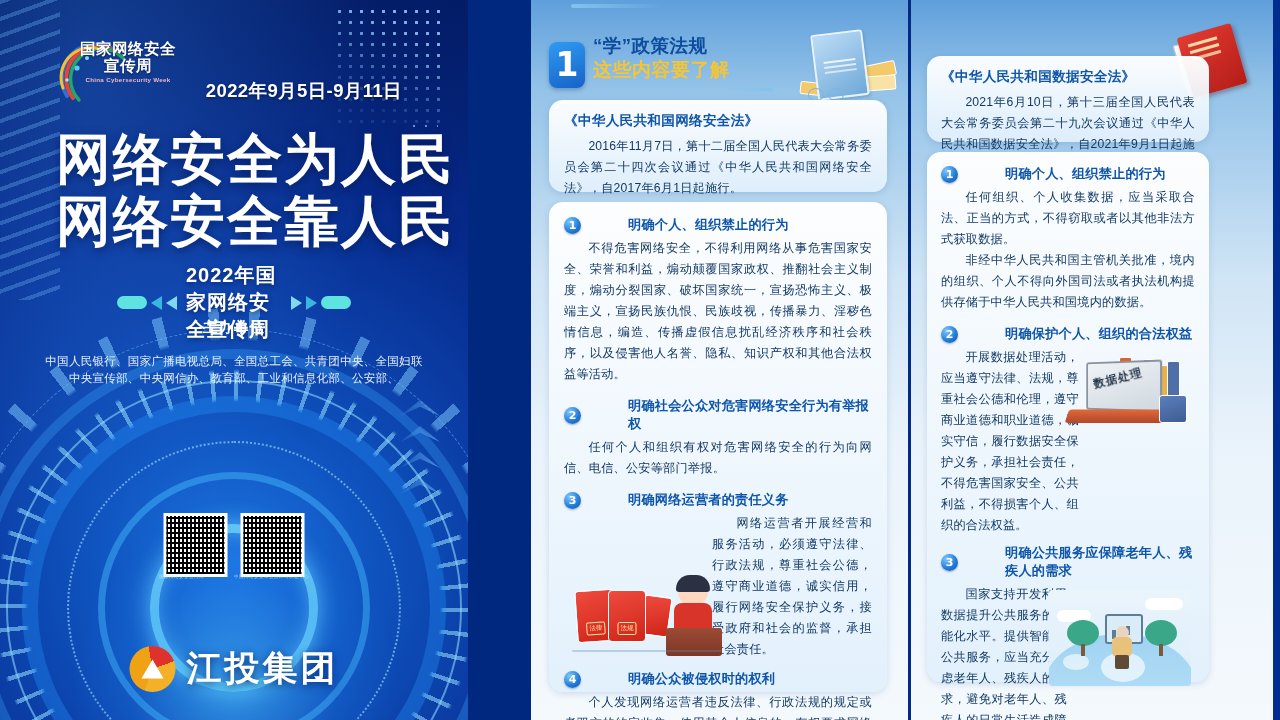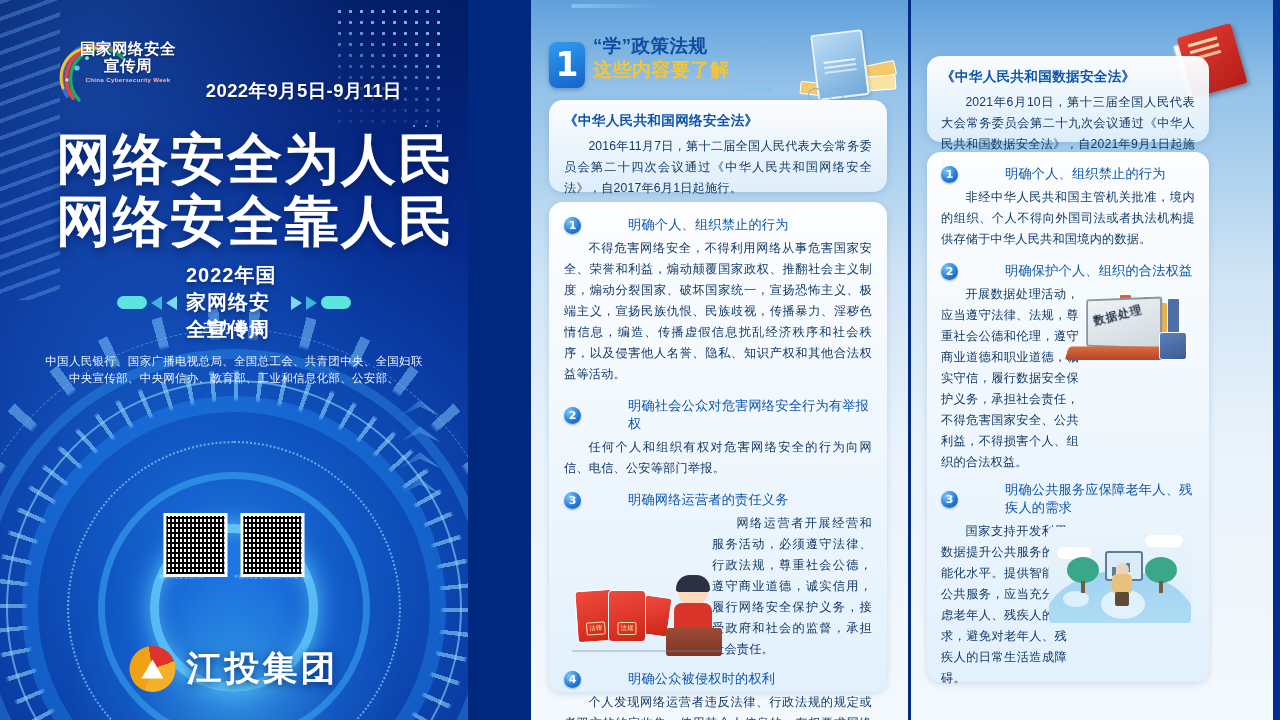--- a/index.html
+++ b/index.html
@@ -178,21 +178,21 @@
   .bodyTxt{font-size:12.2px;line-height:21px;color:#123a66;text-align:justify;letter-spacing:.2px;}
   .indent{text-indent:2em;}
 
   .item{position:relative;}
   .itemHead{display:flex;align-items:center;gap:7px;margin-bottom:4px;}
   .dot{width:17px;height:17px;border-radius:50%;flex:0 0 17px;
      background:radial-gradient(circle at 32% 28%,#7cc6fb,#1f78d6 60%,#1457a8);
      color:#fff;font-size:11px;font-weight:700;text-align:center;line-height:17px;
      box-shadow:0 1px 2px rgba(20,60,120,.4);
      font-family:"DejaVu Sans","Liberation Sans",sans-serif;}
-  .itemTitle{font-size:13.2px;font-weight:400;color:#0f56ab;letter-spacing:.2px;padding-left:40px;}
+  .itemTitle{font-size:13.2px;font-weight:700;color:#0f56ab;letter-spacing:.2px;padding-left:40px;}
 
   
   .chars{position:absolute;left:8px;bottom:4px;width:150px;height:96px;}
   .rbook{position:absolute;bottom:14px;width:36px;height:50px;border-radius:4px;
      background:linear-gradient(160deg,#ef4b3f,#cf2418);border:1.5px solid #fff;}
   .rbook span{position:absolute;left:50%;bottom:6px;transform:translateX(-50%);
      color:#ffe2a0;font-size:6.5px;border:1px solid #ffe2a0;padding:1px 2px;border-radius:2px;white-space:nowrap;}
   .rb1{left:4px;transform:rotate(-4deg);}
   .rb2{left:36px;}
   .rb3{left:70px;bottom:20px;width:26px;height:38px;transform:rotate(8deg);}
@@ -428,20 +428,21 @@
       <div class="bodyTxt indent" style="margin-top:6px;">2021年6月10日，第十三届全国人民代表大会常务委员会第二十九次会议通过《中华人民共和国数据安全法》，自2021年9月1日起施行。</div>
     </div>
 
     <div class="card" style="left:16px;top:152px;width:282px;height:530px;padding:13px 14px;box-sizing:border-box;">
 
       <div class="item">
         <div class="itemHead">
           <span class="dot">1</span>
           <span class="itemTitle">明确个人、组织禁止的行为</span>
         </div>
+        <div class="bodyTxt indent">任何组织、个人收集数据，应当采取合法、正当的方式，不得窃取或者以其他非法方式获取数据。</div>
         <div class="bodyTxt indent">非经中华人民共和国主管机关批准，境内的组织、个人不得向外国司法或者执法机构提供存储于中华人民共和国境内的数据。</div>
       </div>
 
       <div class="item" style="margin-top:12px;">
         <div class="itemHead">
           <span class="dot">2</span>
           <span class="itemTitle">明确保护个人、组织的合法权益</span>
         </div>
         <div style="position:relative;min-height:140px;">
           <div class="bodyTxt indent" style="width:138px;">开展数据处理活动，应当遵守法律、法规，尊重社会公德和伦理，遵守商业道德和职业道德，诚实守信，履行数据安全保护义务，承担社会责任，不得危害国家安全、公共利益，不得损害个人、组织的合法权益。</div>

